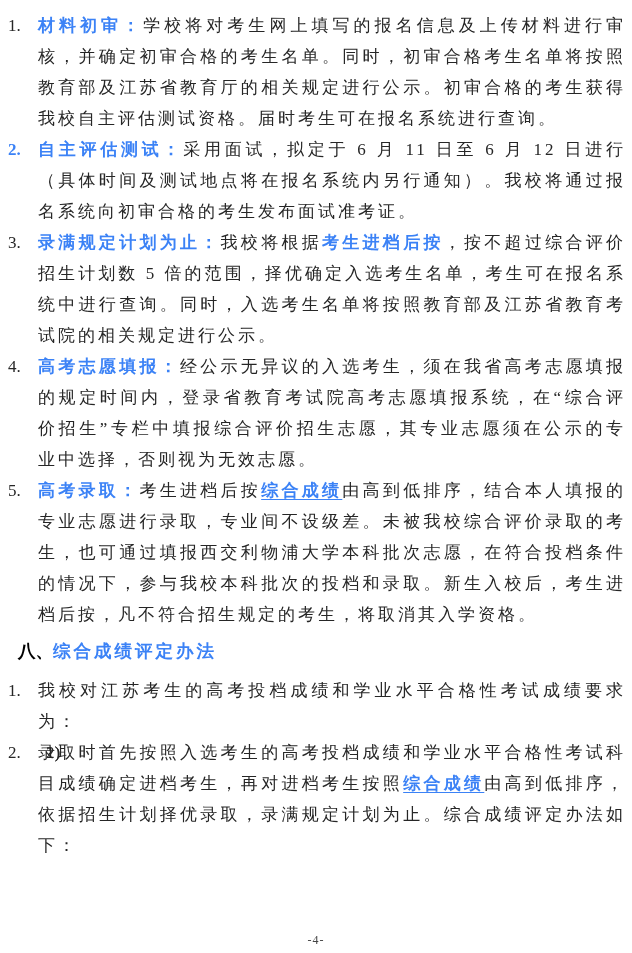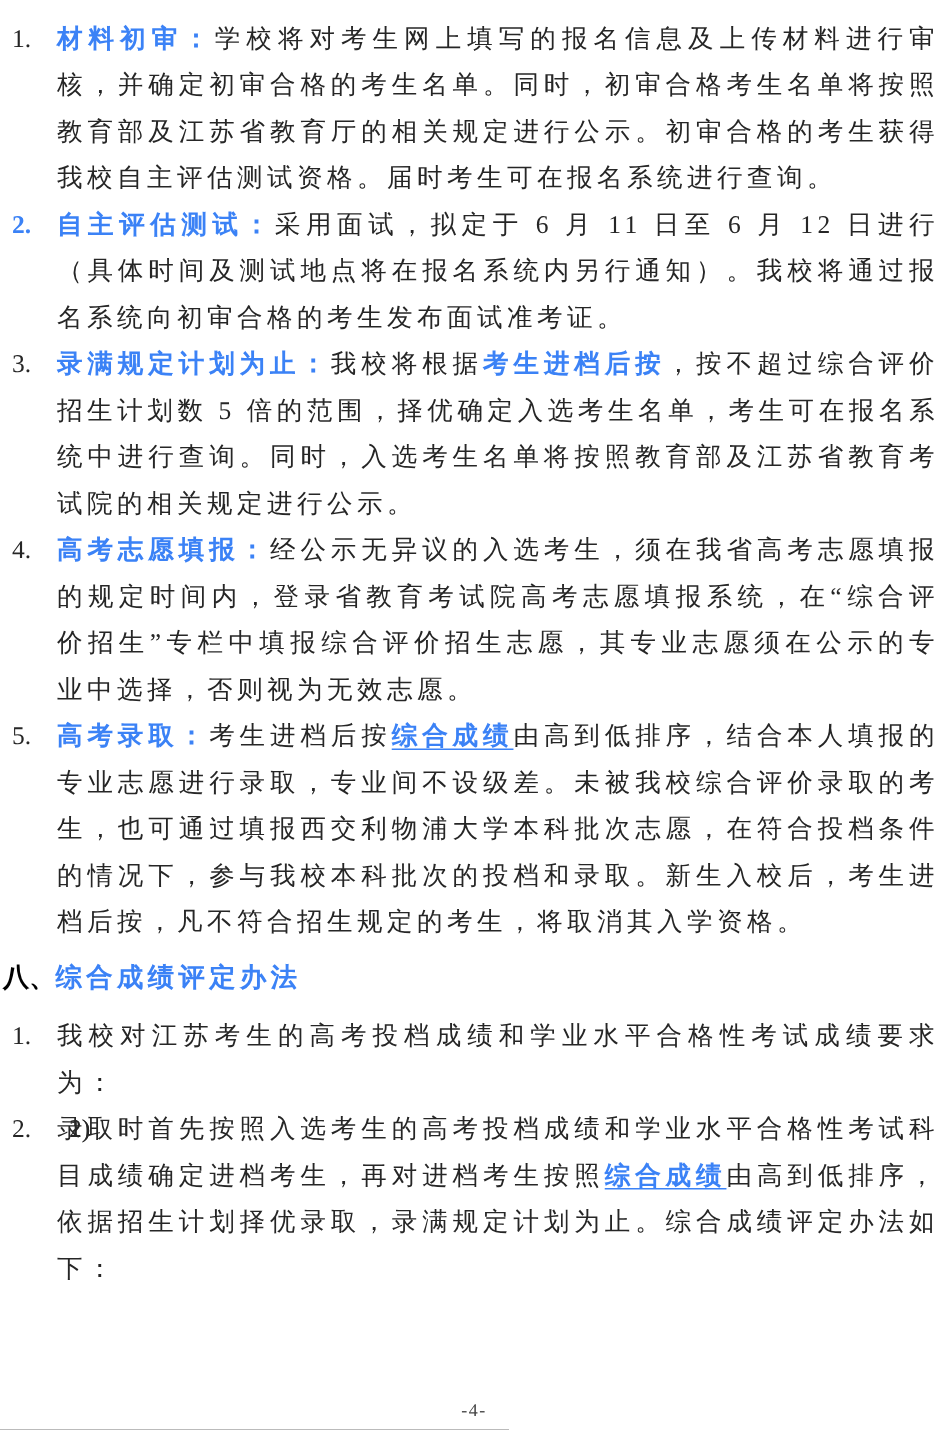--- a/index.html
+++ b/index.html
@@ -32,21 +32,21 @@
     margin-left: 46px;
     padding-left: 26px;
   }
   .item > .num, .subitem > .num {
     position: absolute;
     left: 0;
     top: 0;
     letter-spacing: 0;
   }
   .heading {
-    margin-left: 2px;
+    margin-left: 18px;
     margin-top: 6px;
     margin-bottom: 8px;
     font-weight: bold;
     color: #000000;
     font-size: 17.5px;
     text-align: left;
   }
   .heading > .num {
     position: static;
     display: inline-block;

